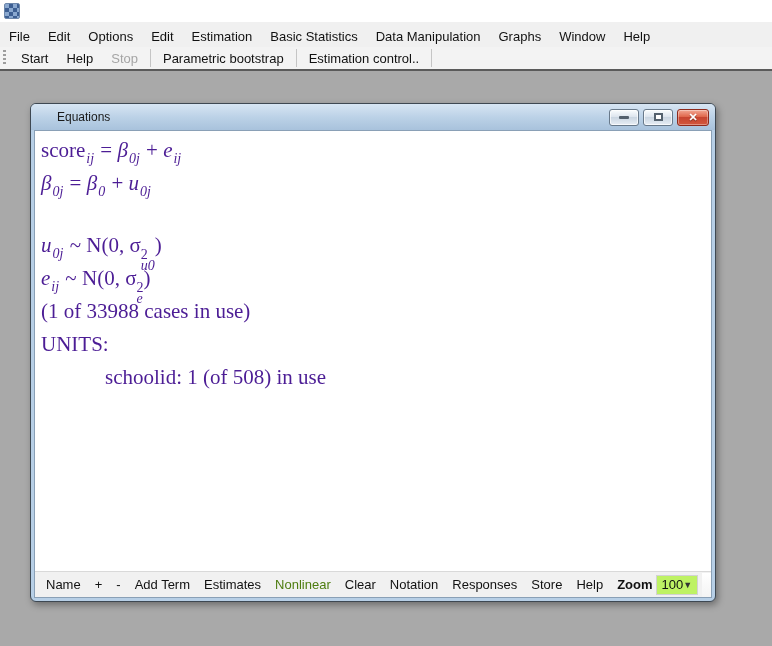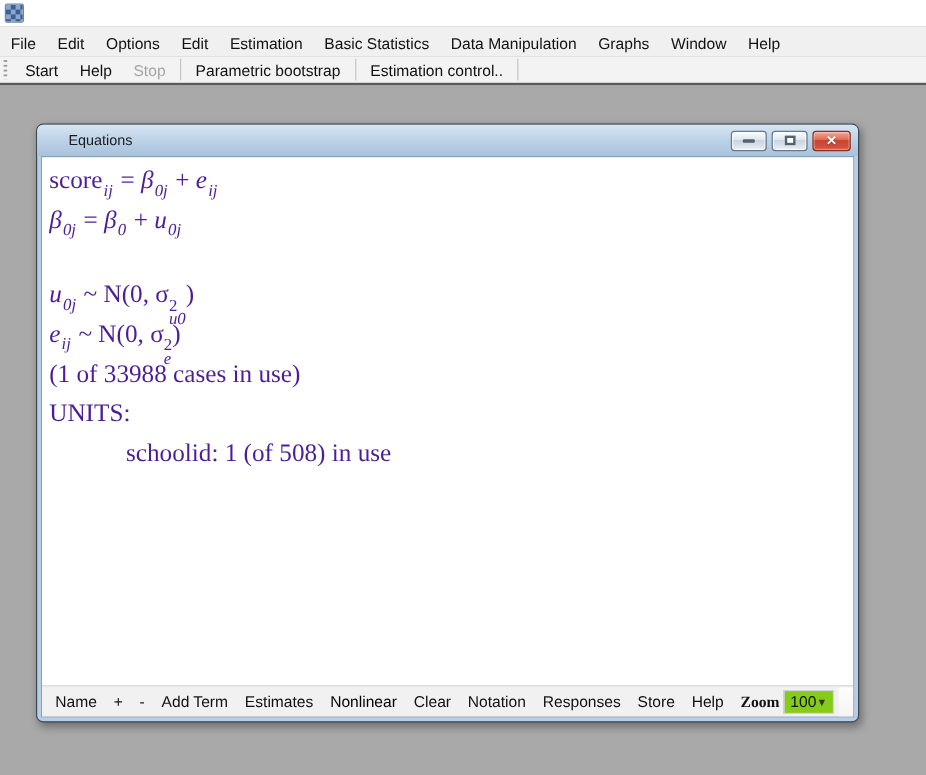--- a/index.html
+++ b/index.html
@@ -109,24 +109,24 @@
   .eq-stack .sub { font-style: italic; }
   
   .eqwin-toolbar {
     flex: 0 0 26px; background: #f1f1f1;
     border-top: 1px solid #d9d9d9;
     display: flex; align-items: center;
     font-size: 13px; color: #111;
     padding-left: 4px; white-space: nowrap;
   }
   .eqtb-btn { padding: 0 7px; height: 22px; display: flex; align-items: center; }
-  .eqtb-btn.disabled { color: #000000; }
-  .eqtb-btn.bold { font-weight: bold; padding-right: 3px; font-family: Liberation Serif, serif; }
+  .eqtb-btn.disabled { color: #4d7c0f; }
+  .eqtb-btn.bold { font-weight: bold; padding-right: 3px; }
   .zoom-combo {
-    width: 74px; height: 20px; background: #84cc16;
+    width: 74px; height: 20px; background: #bef264;
     border: 1px solid #d2d2d2;
     display: flex; align-items: center;
     font-size: 13px; padding-left: 5px;
   }
   .zoom-arrow { margin-left: auto; padding-right: 5px; font-size: 9px; color: #333; }
   .eqtb-spacer {
     width: 48px; height: 24px; margin-left: 4px;
     background: linear-gradient(#ffffff, #f4f4f4);
   }
 </style>

